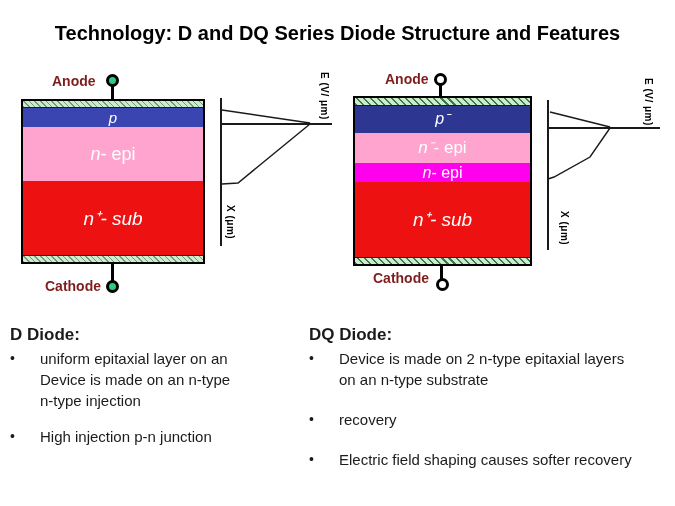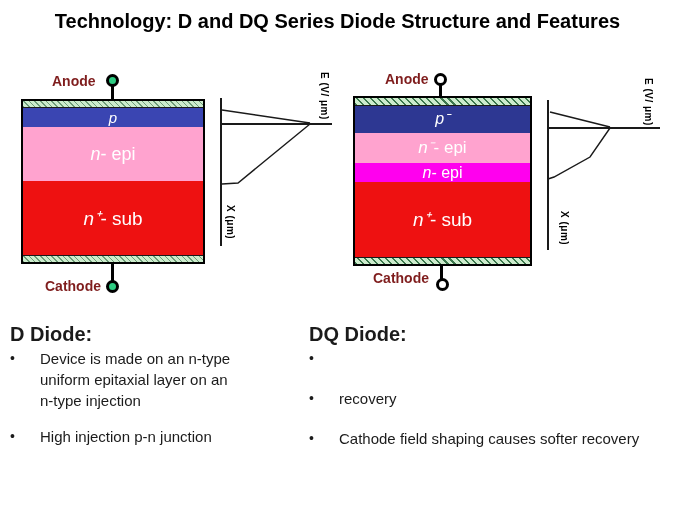--- a/index.html
+++ b/index.html
@@ -1,30 +1,30 @@
 <!DOCTYPE html>
 <html><head>
 <meta charset="utf-8">
 <style>
   html,body { margin:0; padding:0; background:#ffffff; }
   .slide {
     position:relative; width:675px; height:506px; background:#ffffff;
     font-family:"Liberation Sans", sans-serif; overflow:hidden; color:#111;
   }
   .title {
-    position:absolute; top:10px; left:0; right:0; margin:0;
+    position:absolute; top:10px; left:0; right:0; margin:12px;
     text-align:center; font-size:20px; font-weight:bold; color:#000;
     letter-spacing:0px;
   }
   
   .device-box { position:absolute; border:2px solid #000; display:flex; flex-direction:column; box-sizing:content-box; }
   .layer { display:flex; align-items:center; justify-content:center; color:#fff; line-height:1; }
   .layer .sym { font-style:italic; }
   .layer .rest { font-style:normal; }
-  .layer-sub .rest { }
+  .layer-sub .rest { font-style:italic; }
   .strip { width:100%; background-color:#cdeccd; }
   .hatch-fine {
     background-image:repeating-linear-gradient(45deg, rgba(30,90,50,0.55) 0 1px, transparent 1px 4px);
   }
   .hatch-stripe {
     background-image:repeating-linear-gradient(45deg, rgba(35,100,55,0.85) 0 1.5px, transparent 1.5px 5px);
   }
   .strip-top { border-bottom:1px solid #1a1a1a; }
   .strip-bottom { border-top:1px solid #1a1a1a; }
   
@@ -32,21 +32,21 @@
   .terminal-dot { position:absolute; width:7px; height:7px; border:3px solid #000; border-radius:50%; }
   .t-label { position:absolute; font-weight:bold; font-size:14px; color:#7f1d1d; white-space:nowrap; }
   
   .eplot { position:absolute; overflow:visible; }
   .vtext {
     position:absolute; writing-mode:vertical-rl; font-size:10px; font-weight:bold;
     color:#000; white-space:nowrap; letter-spacing:0.5px;
   }
   
   .notes { position:absolute; color:#1b1b1b; }
-  .notes-heading { font-weight:bold; font-size:20px; line-height:21px; }
+  .notes-heading { font-weight:bold; font-size:17px; line-height:21px; }
   .bullet-item { display:flex; margin-top:3px; }
   .bullet-glyph { flex:none; width:30px; font-size:14px; line-height:21px; }
   .bullet-text div { font-size:15px; line-height:21px; }
   .notes-d .bullet-item + .bullet-item { margin-top:15px; }
   .notes-dq .bullet-item + .bullet-item { margin-top:19px; }
 </style>
 </head>
 <body>
 
 <div class="slide">
@@ -123,45 +123,49 @@
     <polyline points="70,36 50,65 14,85 8,87" fill="none" stroke="#1a1a1a" stroke-width="1.4"></polyline>
   </svg>
   <div class="vtext" style="left:643px; top:78px;">E (V/ μm)</div>
   <div class="vtext" style="left:559px; top:211px;">X (μm)</div>
 
   <div class="notes notes-d" style="left:10px; top:324px; width:270px;">
     <div class="notes-heading">D Diode:</div>
     <div class="bullet-item">
       <span class="bullet-glyph">•</span>
       <div class="bullet-text">
+        <div>uniform epitaxial layer on an</div>
         <div>Device is made on an n-type</div>
-        <div>uniform epitaxial layer on an</div>
         <div>n-type injection</div>
       </div>
     </div>
     <div class="bullet-item">
       <span class="bullet-glyph">•</span>
       <div class="bullet-text">
         <div>High injection p-n junction</div>
       </div>
     </div>
   </div>
 
   <div class="notes notes-dq" style="left:309px; top:324px; width:360px;">
     <div class="notes-heading">DQ Diode:</div>
     <div class="bullet-item">
       <span class="bullet-glyph">•</span>
+      <div class="bullet-text">
+        <div>Device is made on 2 n-type epitaxial layers</div>
+        <div>on an n-type substrate</div>
+      </div>
     </div>
     <div class="bullet-item">
       <span class="bullet-glyph">•</span>
       <div class="bullet-text">
         <div>recovery</div>
       </div>
     </div>
     <div class="bullet-item">
       <span class="bullet-glyph">•</span>
       <div class="bullet-text">
-        <div>Cathode field shaping causes softer recovery</div>
+        <div>Electric field shaping causes softer recovery</div>
       </div>
     </div>
   </div>
 
 </div>
 
 </body></html>

